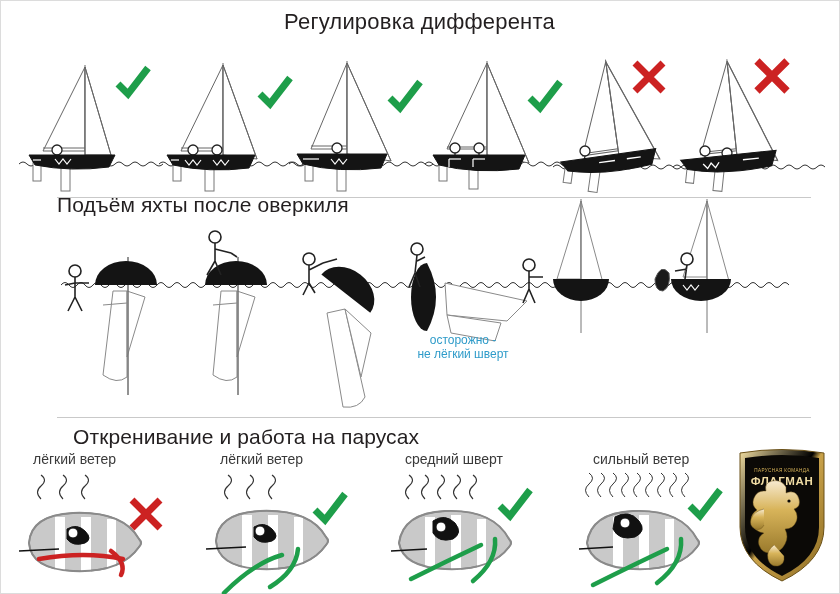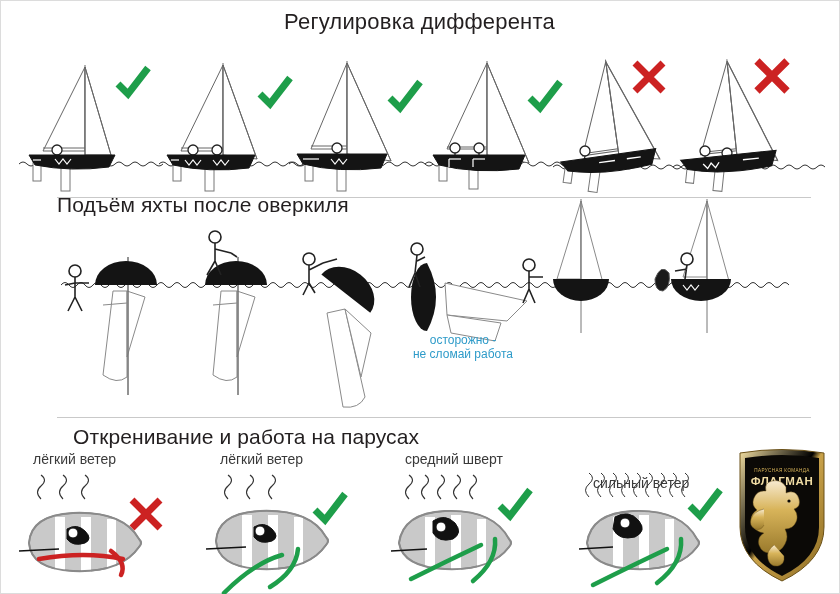--- a/index.html
+++ b/index.html
@@ -387,21 +387,21 @@
           <path d="M56 72 L54 86 M56 76 L44 78"></path>
         </g>
         <g stroke="#555" fill="#ffffff" stroke-width="1">
           <path d="M24 86 q6 -16 14 -6 q2 14 -6 18 q-8 0 -8 -12 Z" fill="#1a1a1a"></path>
         </g>
       </svg>
     </div>
 
     <div class="note-blue" style="left:392px;top:146px;width:140px;">
       <div>осторожно -</div>
-      <div>не сломай работа</div>
+      <div>не лёгкий шверт</div>
     </div>
   </div>
 
   <div class="divider" style="top:416px;"></div>
 
   <div class="abs" style="left:0;top:420px;width:840px;height:174px;">
 
     <div class="sec-title" style="left:72px;top:4px;">Откренивание и работа на парусах</div>
 
     <div class="boat-cell" style="left:18px;top:30px;">
@@ -502,21 +502,21 @@
         <path d="M82 72 q24 -20 22 -42" stroke="#1e9e4a" stroke-width="4.5" fill="none" stroke-linecap="round"></path>
       </svg>
       <div class="mark" style="left:104px;top:34px;">
         <svg width="40" height="40" viewBox="0 0 40 40">
           <path d="M5 21 L15 31 L35 5" stroke="#1e9e4a" stroke-width="7" fill="none"></path>
         </svg>
       </div>
     </div>
 
     <div class="boat-cell" style="left:578px;top:30px;">
-      <span class="wind-label" style="left:14px;top:0px;margin-top:24px;">сильный ветер</span>
+      <span class="wind-label" style="left:14px;top:0px;">сильный ветер</span>
       <svg class="abs" style="left:6px;top:20px;" width="120" height="36">
         <g stroke="#333" stroke-width="1" fill="none">
           <path d="M4 2 q7 5 0 11 q-7 6 0 13"></path>
           <path d="M16 2 q7 5 0 11 q-7 6 0 13"></path>
           <path d="M28 2 q7 5 0 11 q-7 6 0 13"></path>
           <path d="M40 2 q7 5 0 11 q-7 6 0 13"></path>
           <path d="M52 2 q7 5 0 11 q-7 6 0 13"></path>
           <path d="M64 2 q7 5 0 11 q-7 6 0 13"></path>
           <path d="M76 2 q7 5 0 11 q-7 6 0 13"></path>
           <path d="M88 2 q7 5 0 11 q-7 6 0 13"></path>

